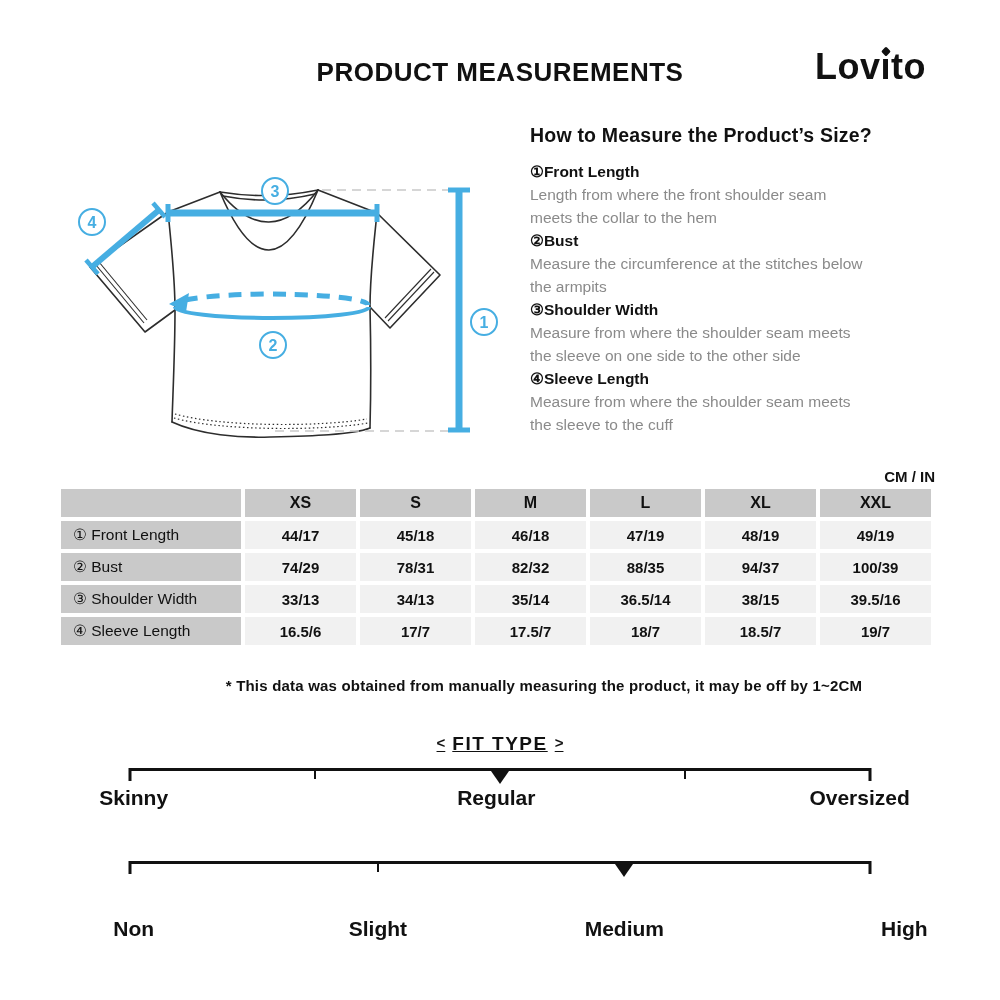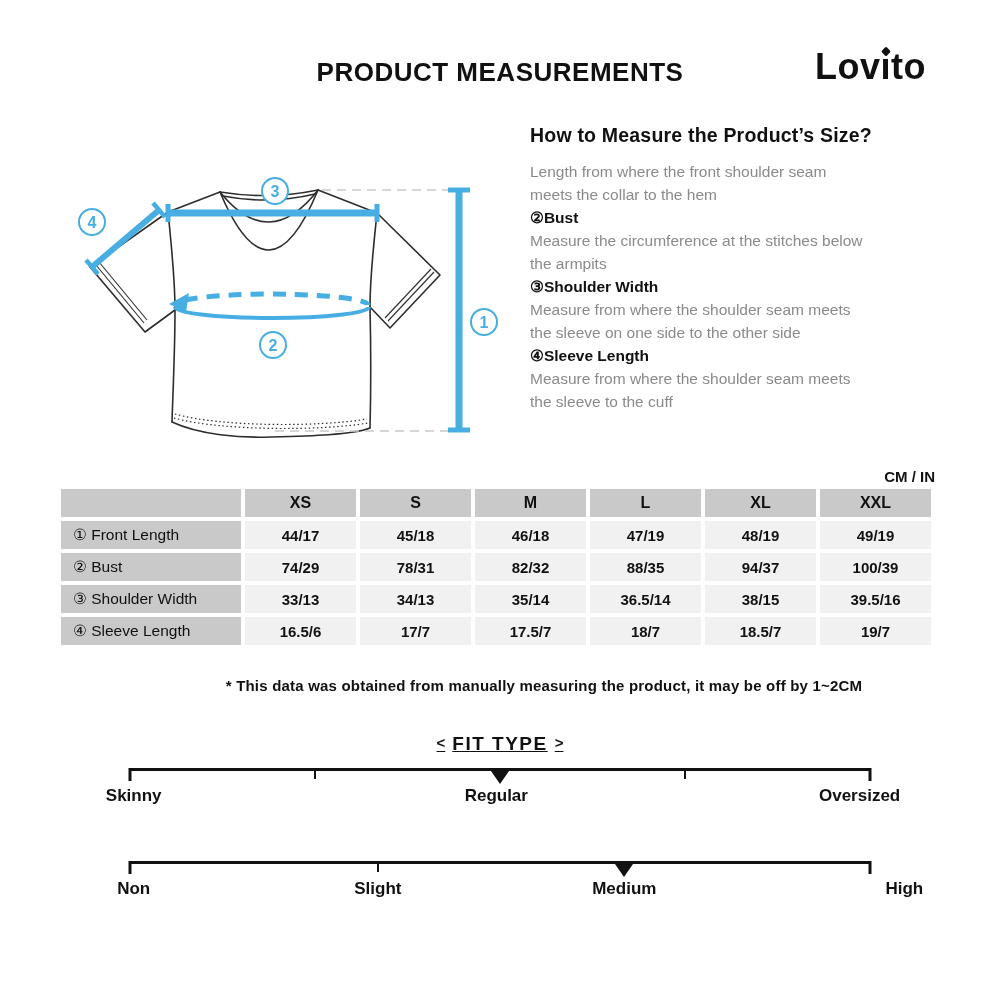--- a/index.html
+++ b/index.html
@@ -49,23 +49,23 @@
   .scale-heading .st{font-size:19px;letter-spacing:1.5px;}
   .scale-heading .br{font-size:15px;vertical-align:2px;margin:0 7px;}
   .scale-track{position:absolute;left:130px;width:740px;height:16px;}
   .scale-line{position:absolute;left:0;right:0;top:0;height:3px;background:#111;}
   .scale-track .cap{position:absolute;top:0;width:3px;height:13px;background:#111;transform:translateX(-50%);}
   .scale-track .tick{position:absolute;top:0;width:2px;height:11px;background:#111;transform:translateX(-50%);}
   .scale-track .marker{position:absolute;top:3px;width:0;height:0;transform:translateX(-50%);
         border-left:9px solid transparent;border-right:9px solid transparent;border-top:13px solid #111;}
   .scale-labels{position:absolute;left:130px;width:740px;height:20px;}
   .scale-labels span{position:absolute;transform:translateX(-50%);white-space:nowrap;
-        font-size:17px;font-weight:700;}
+        font-size:21px;font-weight:700;}
   #fit-heading{top:733px;} #fit-track{top:768px;} #fit-labels{top:786px;}
-  #stretch-heading{top:826px;} #stretch-track{top:861px;} #stretch-labels{top:879px;}
+  #stretch-heading{top:826px;} #stretch-track{top:861px;} #stretch-labels{top:917px;}
 </style>
 </head>
 <body>
 
 <div class="page" style="--accent: #46aee2; --outline: #2d2d2d; --th-bg: #c9c9c9; --td-bg: #f1f1f1; --desc: #8a8a8a; --dash: #c9c9c9;">
 
   <div class="title">PRODUCT MEASUREMENTS</div>
   <div class="logo">Lov<span class="logo-i">ı<span class="logo-dot"></span></span>to</div>
 
   <svg class="diagram" width="460" height="320" viewBox="0 0 460 320">
@@ -131,20 +131,21 @@
     </g>
     <g>
       <circle class="marker-circle" cx="32" cy="72" r="13"></circle>
       <text class="marker-num" x="32" y="78">4</text>
     </g>
   </svg>
 
   <div class="howto">
     <h2>How to Measure the Product’s Size?</h2>
     <div id="howto-items">
+        <div class="mi-title">①Front Length</div>
         <div class="mi-desc">Length from where the front shoulder seam</div>
         <div class="mi-desc">meets the collar to the hem</div>
         <div class="mi-title">②Bust</div>
         <div class="mi-desc">Measure the circumference at the stitches below</div>
         <div class="mi-desc">the armpits</div>
         <div class="mi-title">③Shoulder Width</div>
         <div class="mi-desc">Measure from where the shoulder seam meets</div>
         <div class="mi-desc">the sleeve on one side to the other side</div>
         <div class="mi-title">④Sleeve Length</div>
         <div class="mi-desc">Measure from where the shoulder seam meets</div>

